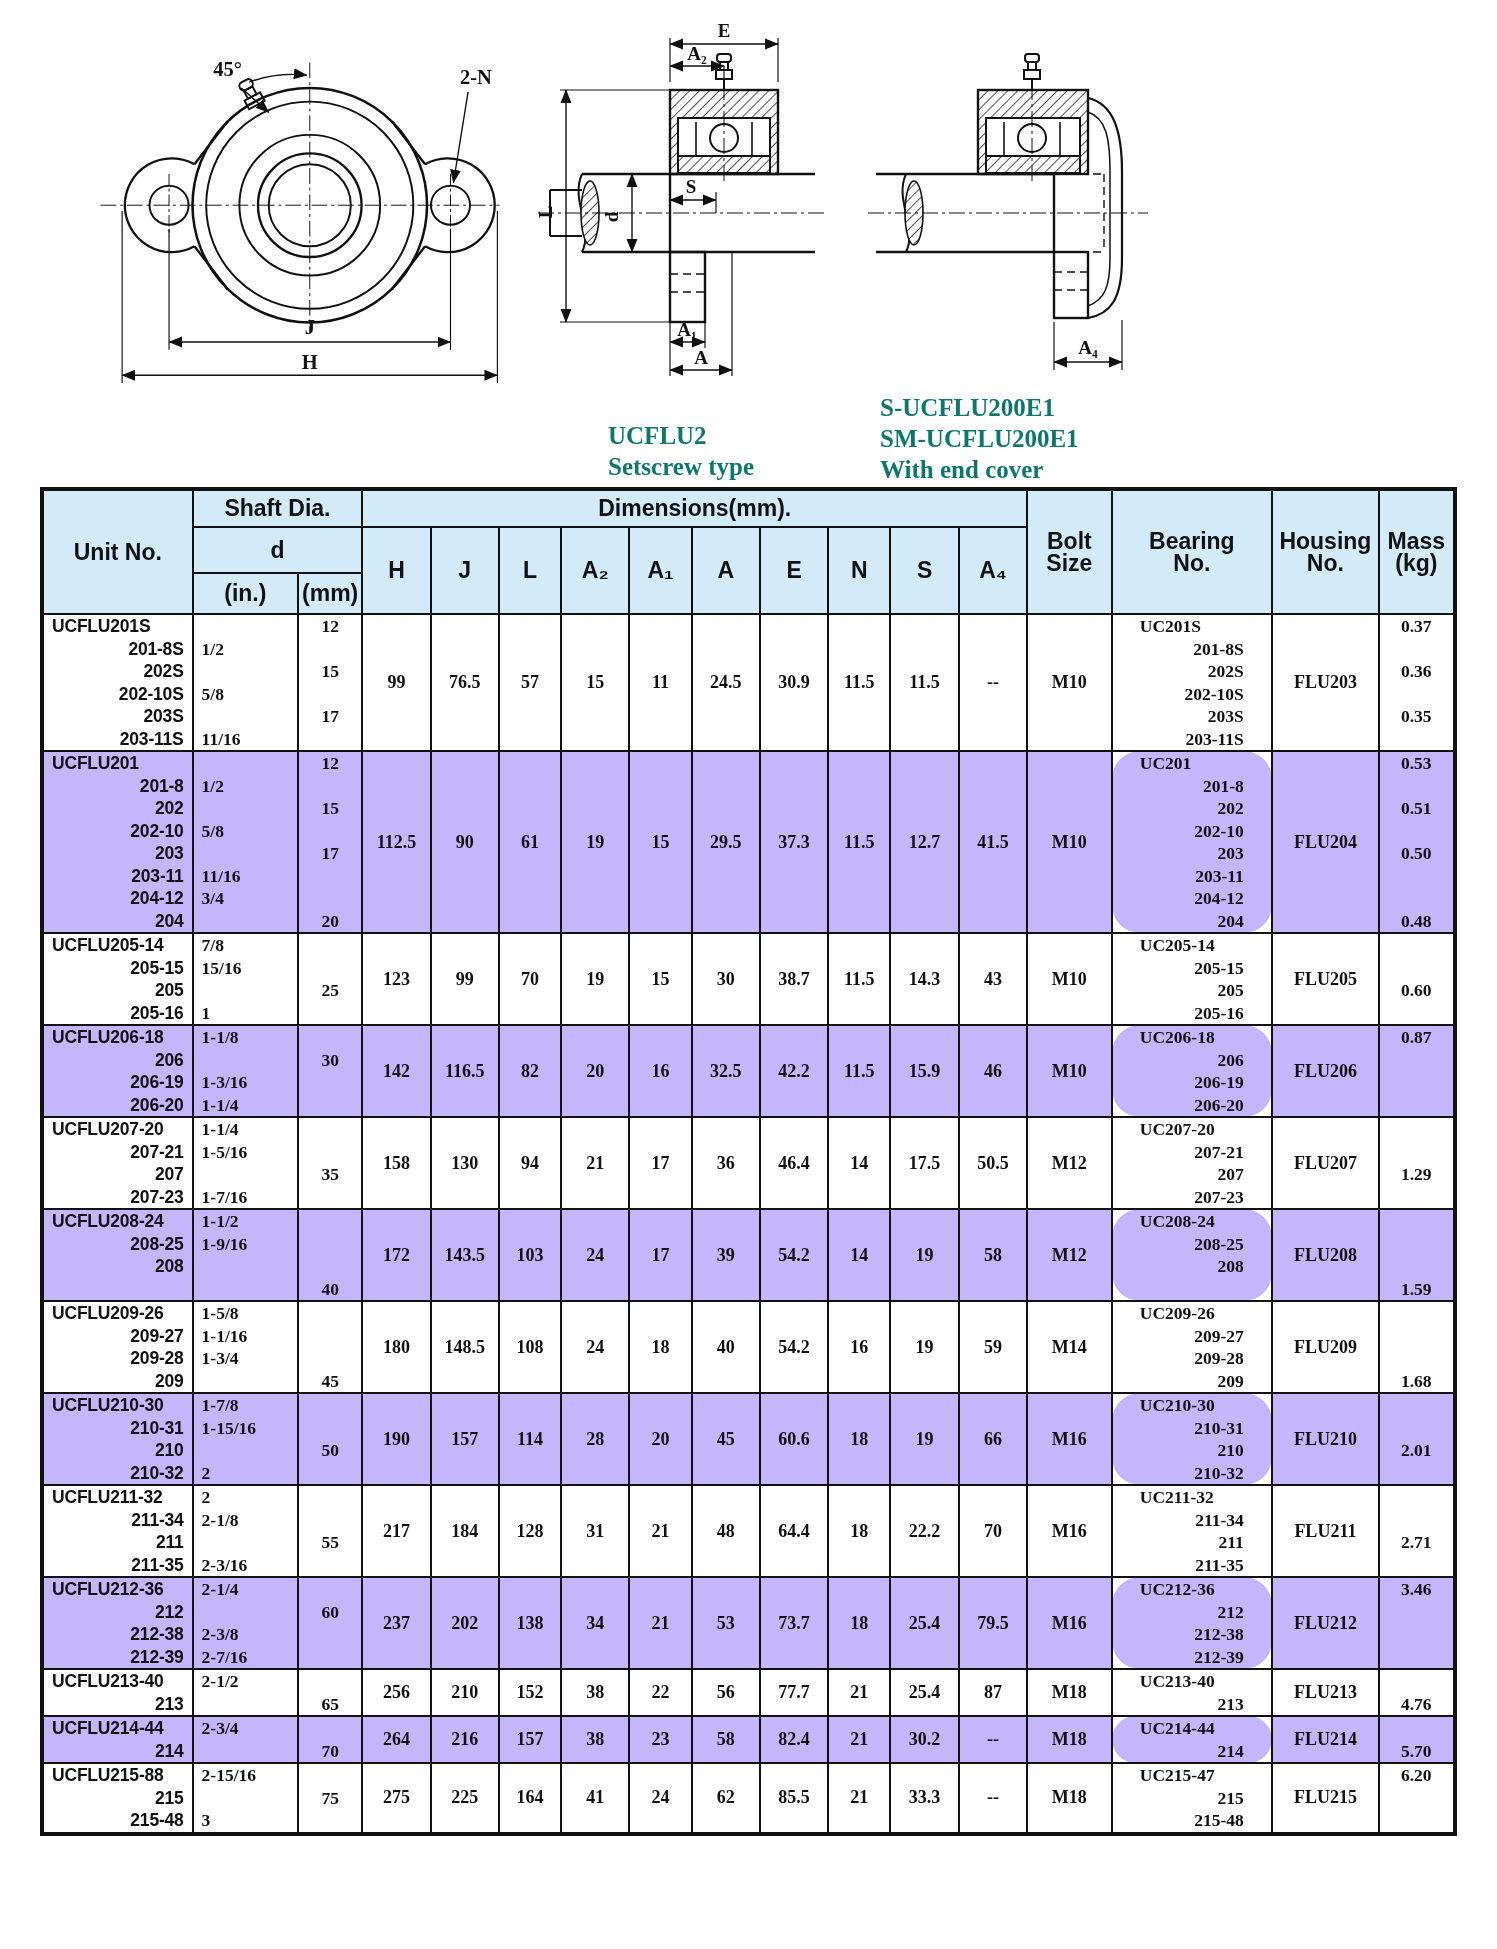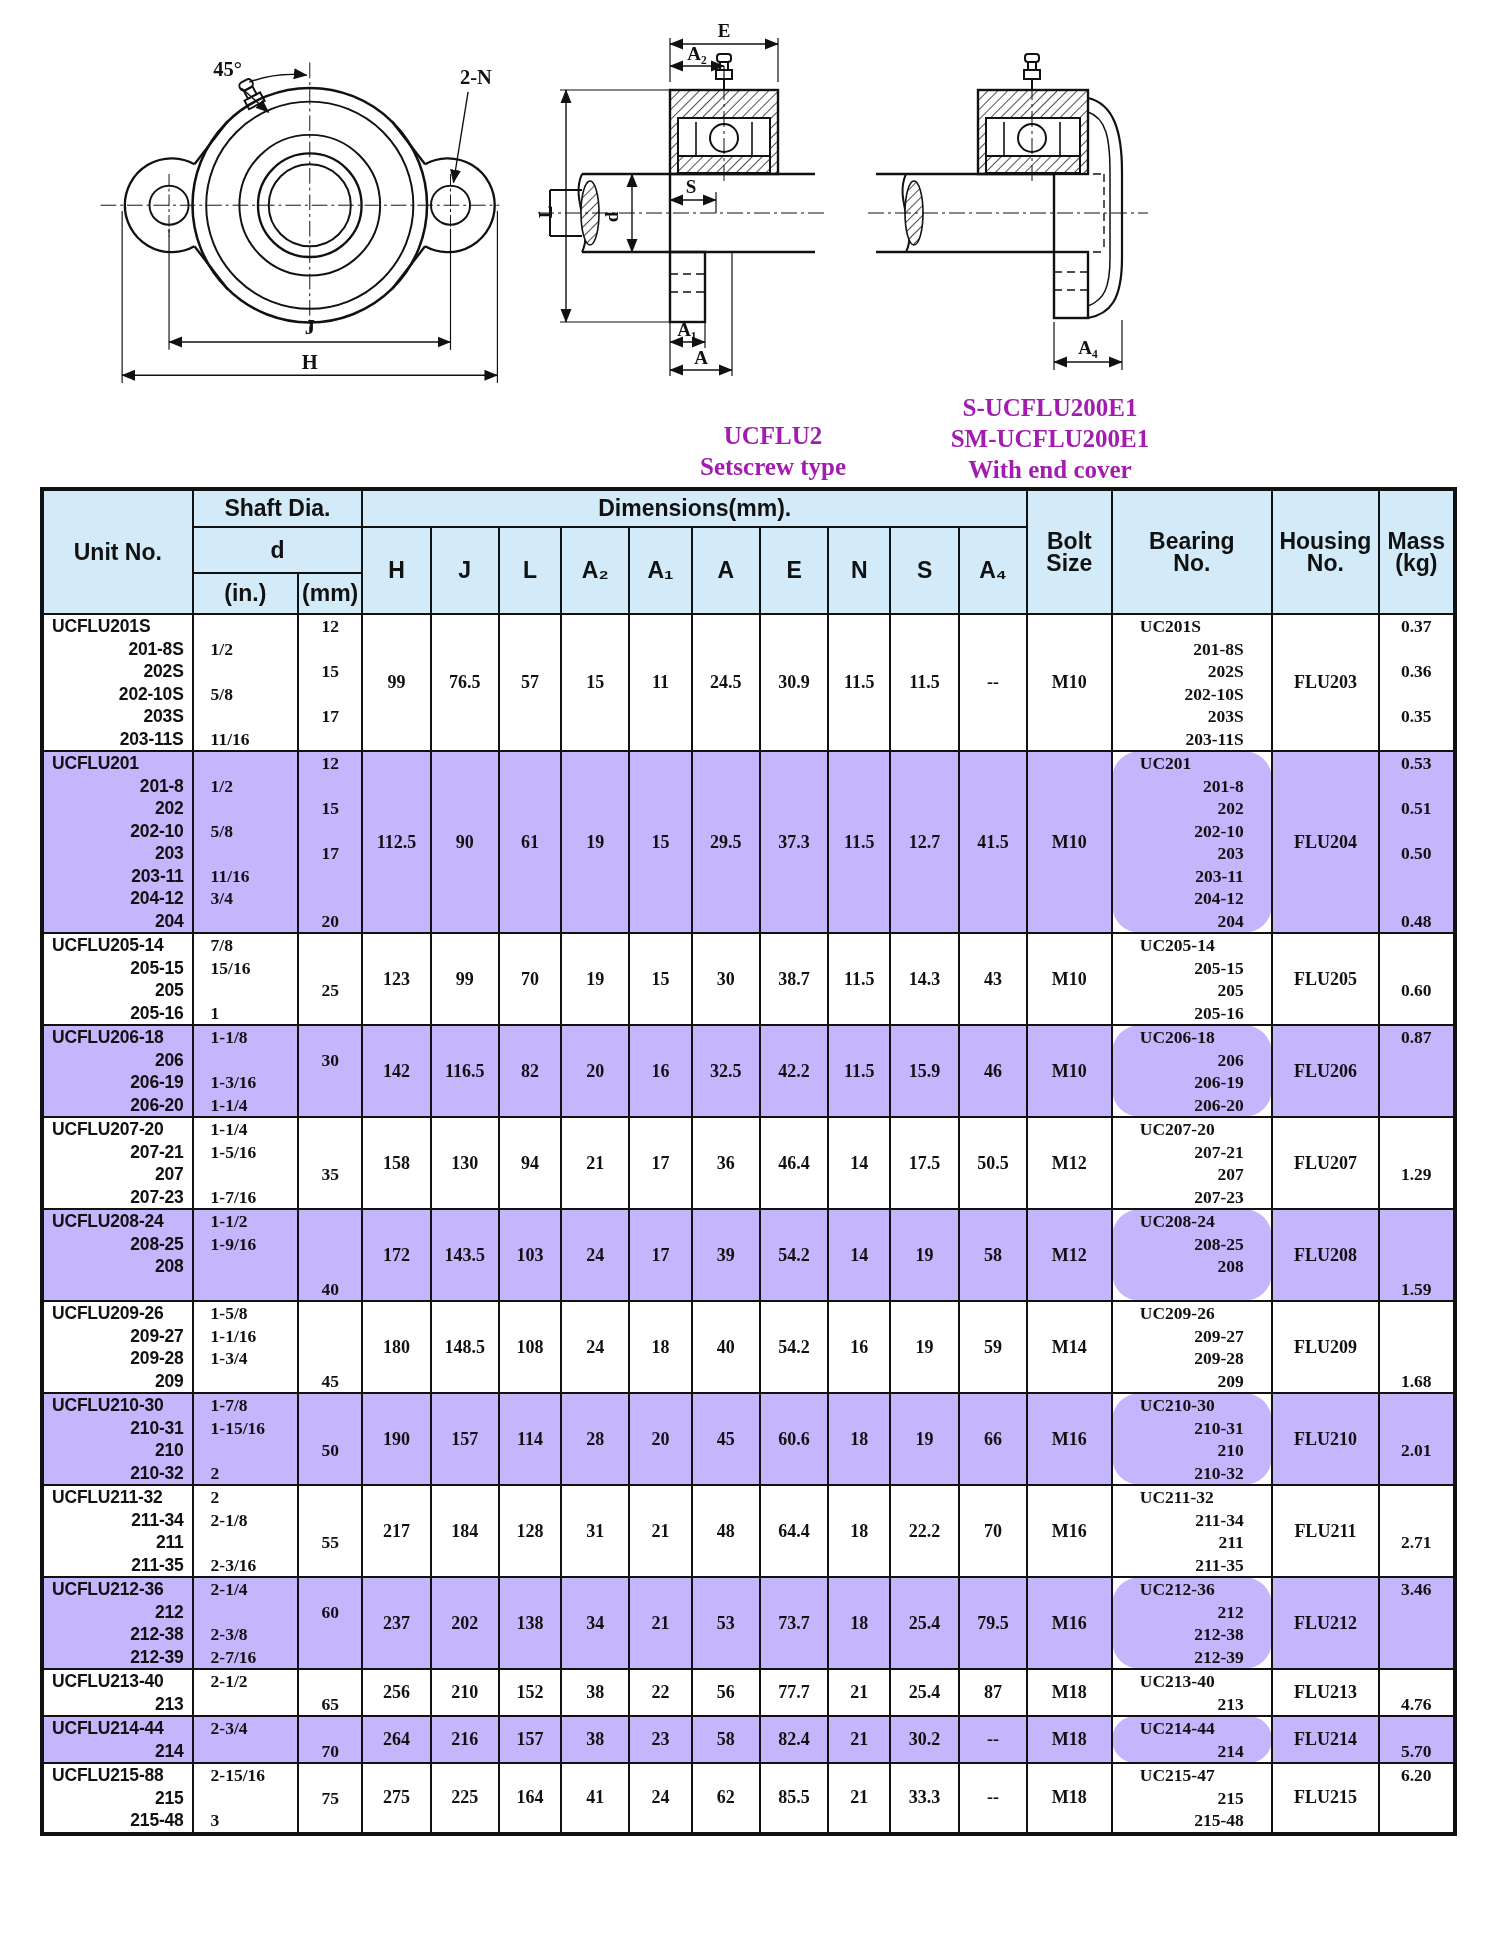--- a/index.html
+++ b/index.html
@@ -1,41 +1,41 @@
 <!DOCTYPE html>
 <html><head>
 <meta charset="utf-8">
 <style>
   html,body{margin:0;padding:0;background:#fff;}
   .page{position:relative;width:1497px;height:1949px;background:#fff;overflow:hidden;
         font-family:"Liberation Sans",sans-serif;color:#111;}
   .drawings{position:absolute;left:0;top:0;width:1497px;height:487px;}
   .dwg{position:absolute;}
-  .caption{position:absolute;text-align:center;color:#a21caf;
+  .caption{position:absolute;text-align:left;color:#0f766e;
            font-family:"Liberation Serif",serif;font-weight:bold;}
   .cap-line{font-size:25px;line-height:31px;}
   svg text{font-family:"Liberation Serif","DejaVu Serif",serif;}
 
   table.spec{position:absolute;left:40px;top:487px;width:1417px;
              border-collapse:collapse;table-layout:fixed;border:4px solid #111;}
   table.spec th,table.spec td{border:2px solid #111;padding:0;}
   thead th{background:#d3ebf8;font-weight:bold;font-size:23px;text-align:center;vertical-align:middle;}
   thead th.pre{white-space:pre-line;line-height:22px;}
   thead tr.hr1{height:38px;}
   thead tr.hr2{height:46px;}
   thead tr.hr3{height:41px;}
   tbody tr{background:#fff;}
   tbody tr.alt{background:#c4b5fd;}
   tbody td{vertical-align:middle;}
   td.c-lines{vertical-align:top;padding:5px 0;}
   .ln{min-height:22.5px;line-height:22.5px;font-size:17.5px;}
   td.c-unit{font-weight:bold;letter-spacing:-0.2px;}
   td.c-unit .ln{text-align:right;padding-right:8px;}
   td.c-unit .ln:first-child{text-align:left;padding-left:8px;padding-right:0;}
-  td.c-din .ln{text-align:left;padding-left:17px;font-family:"Liberation Serif","DejaVu Serif",serif;font-weight:bold;}
+  td.c-din .ln{text-align:left;padding-left:8px;font-family:"Liberation Serif","DejaVu Serif",serif;font-weight:bold;}
   td.c-dmm .ln,td.c-mass .ln{text-align:center;font-family:"Liberation Serif","DejaVu Serif",serif;font-weight:bold;}
   td.c-num{font-family:"Liberation Serif","DejaVu Serif",serif;font-weight:bold;
            font-size:18px;text-align:center;}
   td.c-bearing{text-align:center;font-family:"Liberation Serif","DejaVu Serif",serif;font-weight:bold;border-radius:28px;}
   td.c-bearing .blk{display:inline-block;text-align:right;min-width:104px;}
   td.c-bearing .blk .ln:first-child{text-align:left;}
 </style>
 </head>
 <body>
 

